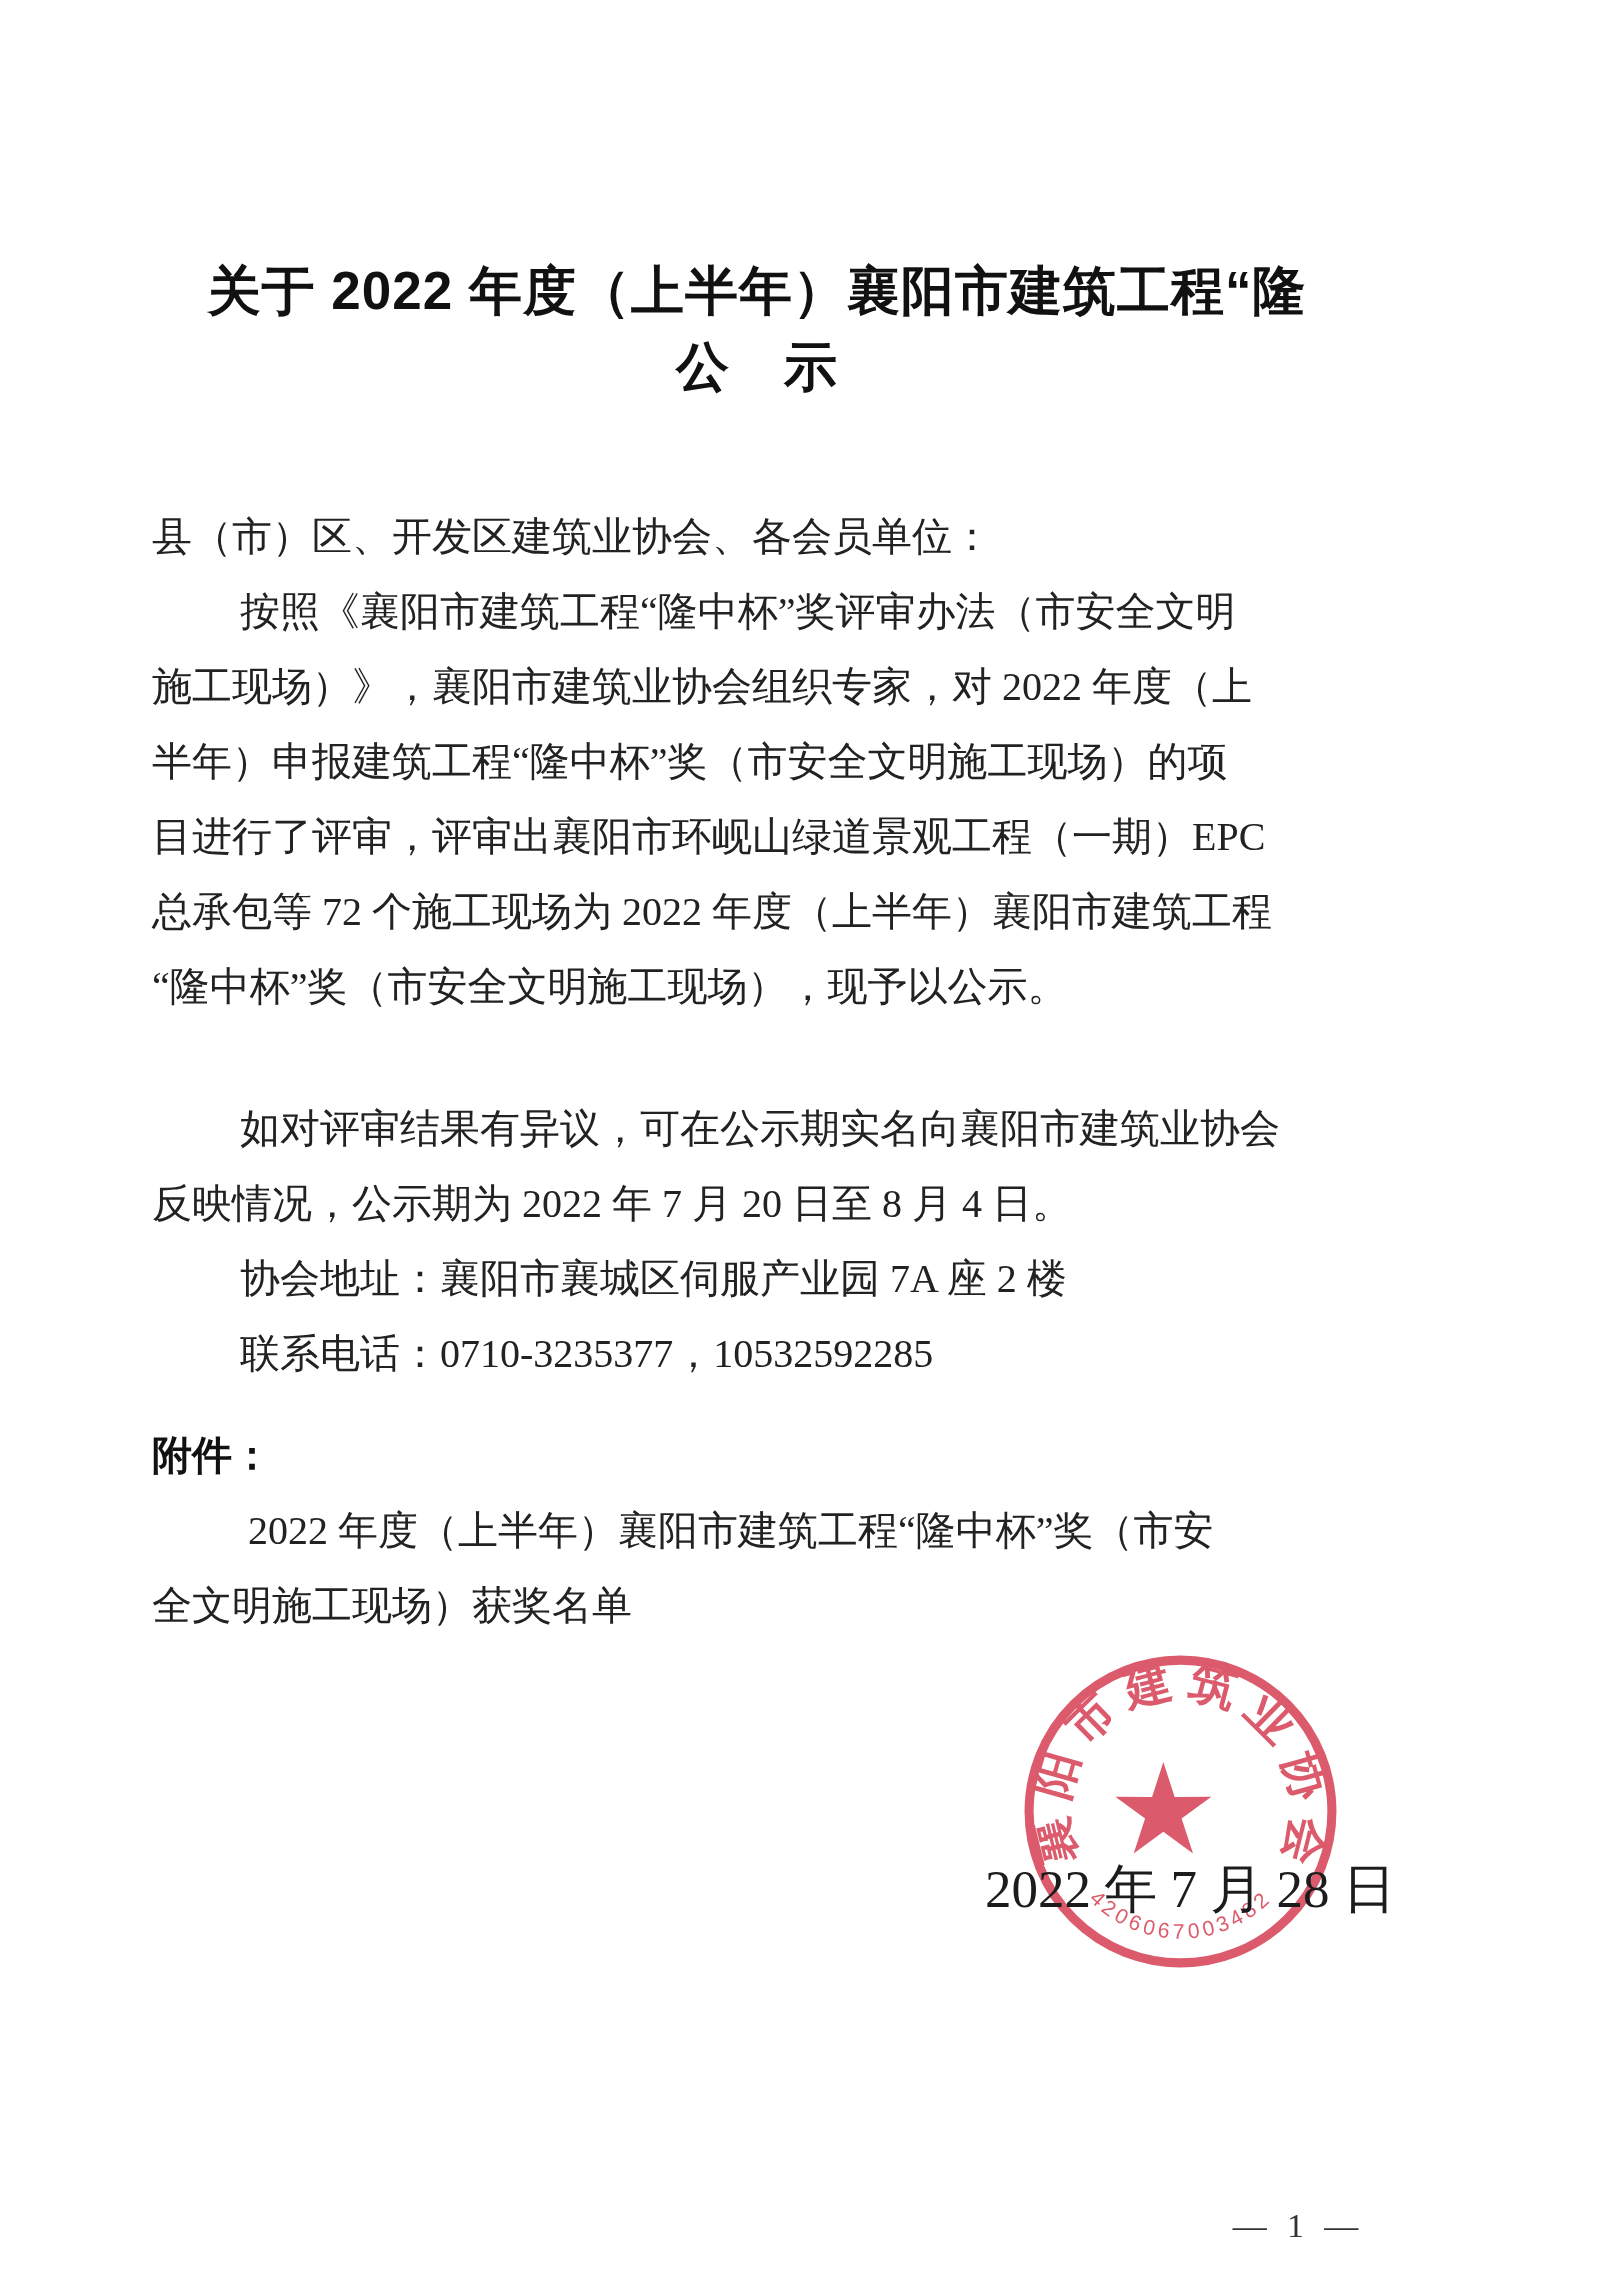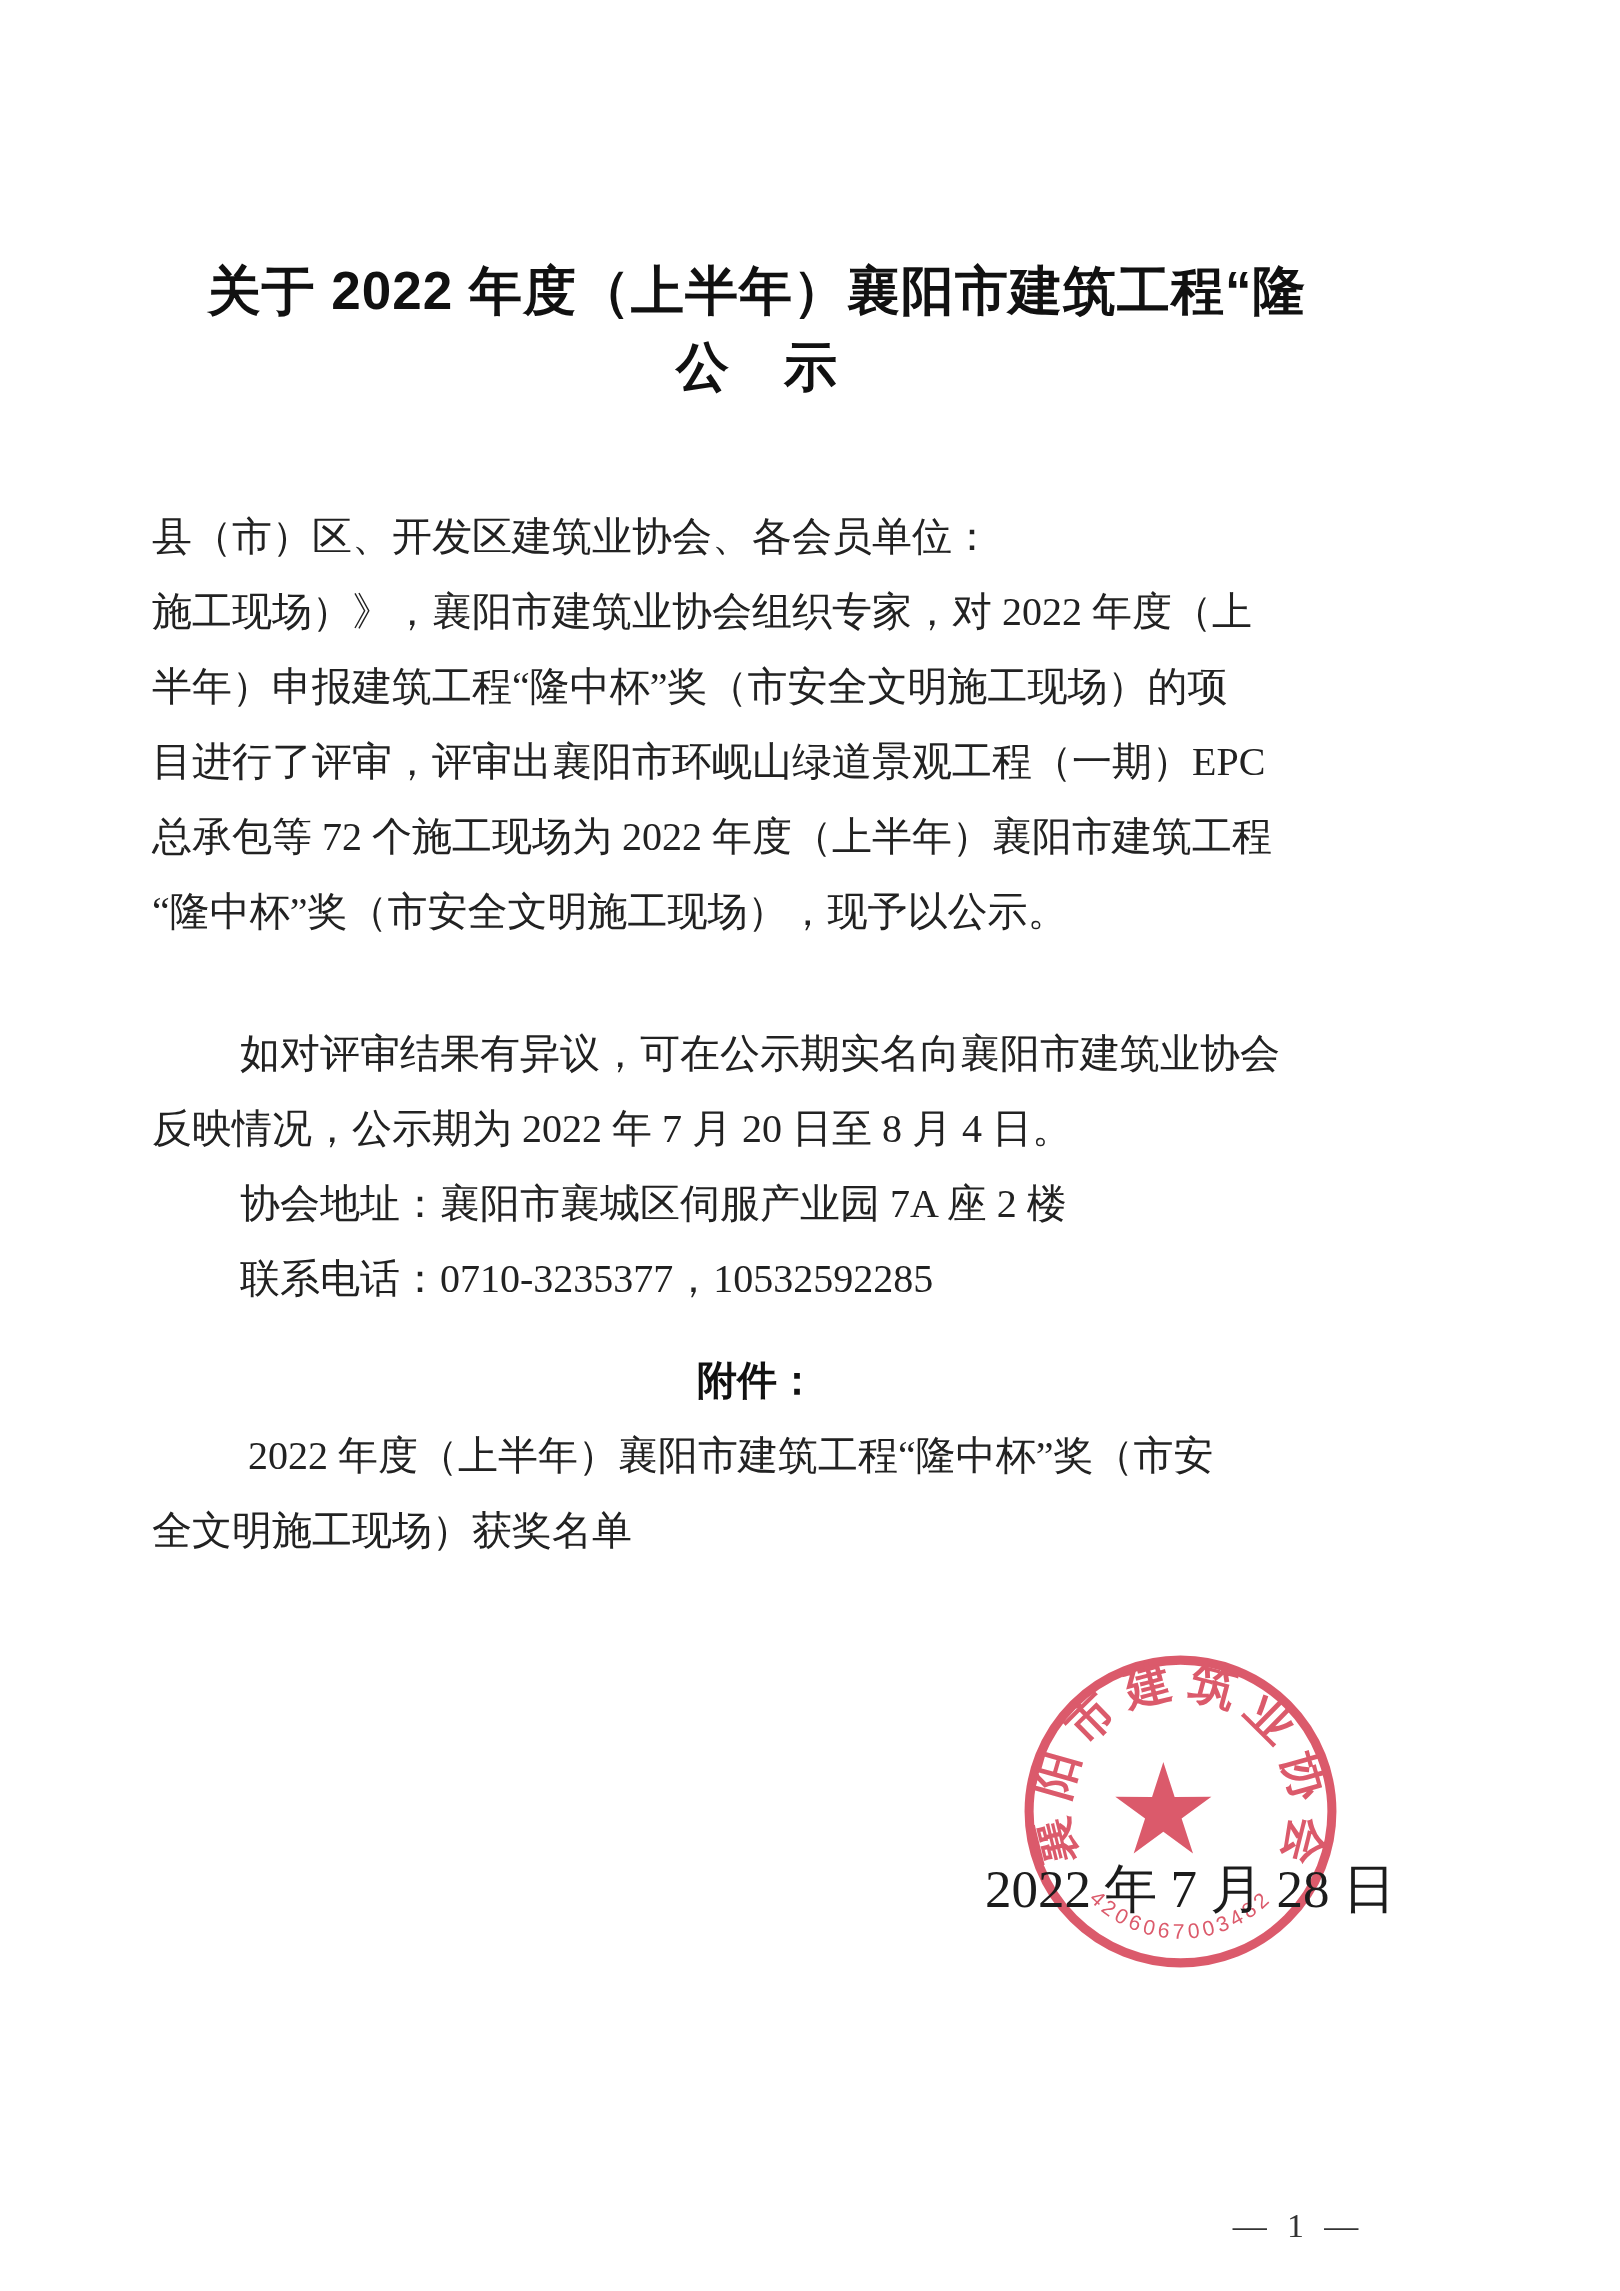--- a/index.html
+++ b/index.html
@@ -34,21 +34,20 @@
   }
   .line{white-space:nowrap;}
   .indent{ text-indent:2.2em; }
   .indent-lg{ text-indent:2.4em; }
   .gap-lg{ margin-top:67px; }
   .gap-sm{ margin-top:27.4px; }
   .bold-sans{
     font-family:"Liberation Sans","DejaVu Sans",sans-serif;
     font-weight:bold;
     color:#111;
-    text-align:center;
   }
   .seal{
     position:absolute;
     left:1019px;top:1650px;
     width:323px;height:323px;
     opacity:0.9;
     z-index:1;
   }
   .issue-date{
     position:absolute;
@@ -75,20 +74,21 @@
 
   <div class="content">
 
     <div class="doc-title">
       <div class="line">关于 2022 年度（上半年）襄阳市建筑工程“隆</div>
       <div class="line">公　示</div>
     </div>
 
     <div class="doc-body">
       <div class="line">县（市）区、开发区建筑业协会、各会员单位：</div>
+      <div class="line indent">按照《襄阳市建筑工程“隆中杯”奖评审办法（市安全文明</div>
       <div class="line">施工现场）》，襄阳市建筑业协会组织专家，对 2022 年度（上</div>
       <div class="line">半年）申报建筑工程“隆中杯”奖（市安全文明施工现场）的项</div>
       <div class="line">目进行了评审，评审出襄阳市环岘山绿道景观工程（一期）EPC</div>
       <div class="line">总承包等 72 个施工现场为 2022 年度（上半年）襄阳市建筑工程</div>
       <div class="line">“隆中杯”奖（市安全文明施工现场），现予以公示。</div>
       <div class="line indent gap-lg">如对评审结果有异议，可在公示期实名向襄阳市建筑业协会</div>
       <div class="line">反映情况，公示期为 2022 年 7 月 20 日至 8 月 4 日。</div>
       <div class="line indent">协会地址：襄阳市襄城区伺服产业园 7A 座 2 楼</div>
       <div class="line indent">联系电话：0710-3235377，10532592285</div>
       <div class="line bold-sans gap-sm">附件：</div>

